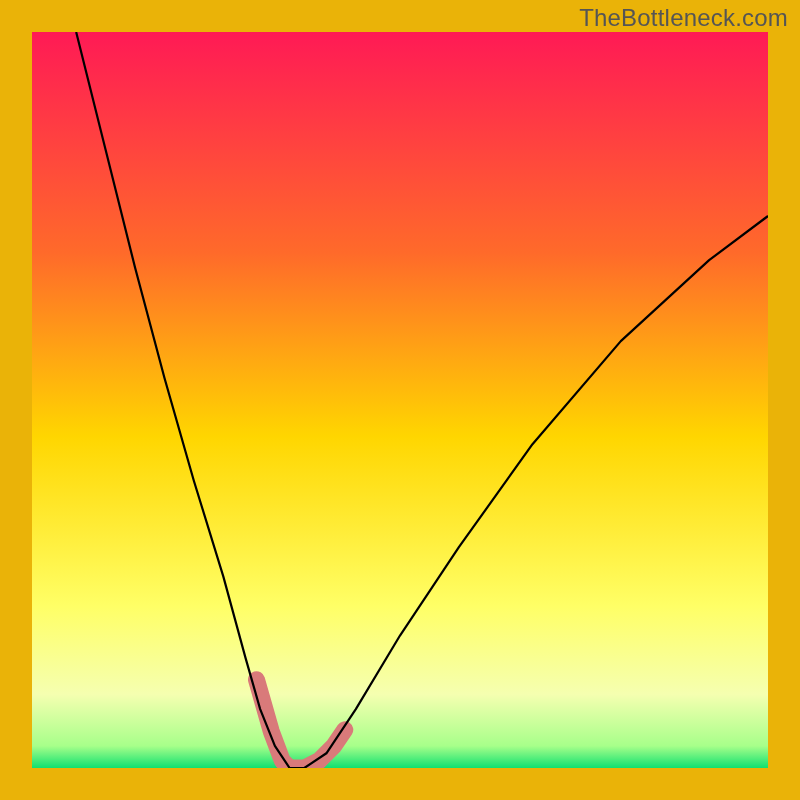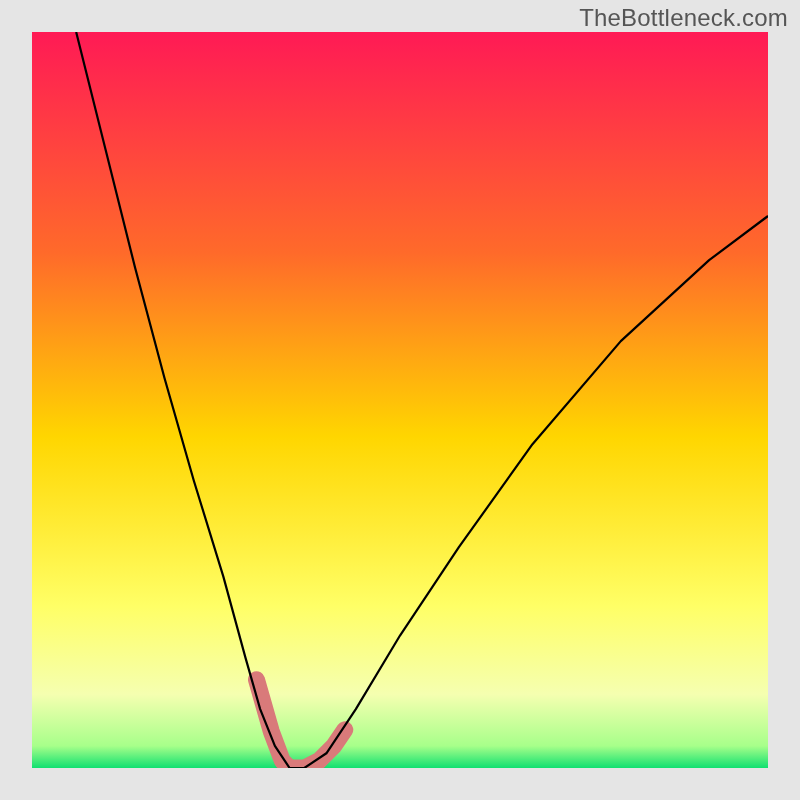--- a/index.html
+++ b/index.html
@@ -7,21 +7,21 @@
     padding: 0;
     width: 800px;
     height: 800px;
     background: #000;
     font-family: Arial, Helvetica, sans-serif;
     overflow: hidden;
   }
   .frame {
     position: absolute;
     inset: 0;
-    background: #e5e5e5;
+    background: #eab308;
   }
   .watermark {
     position: absolute;
     top: 4px;
     right: 12px;
     color: #555;
     font-size: 24px;
     font-weight: 500;
     letter-spacing: 0.2px;
     z-index: 10;

